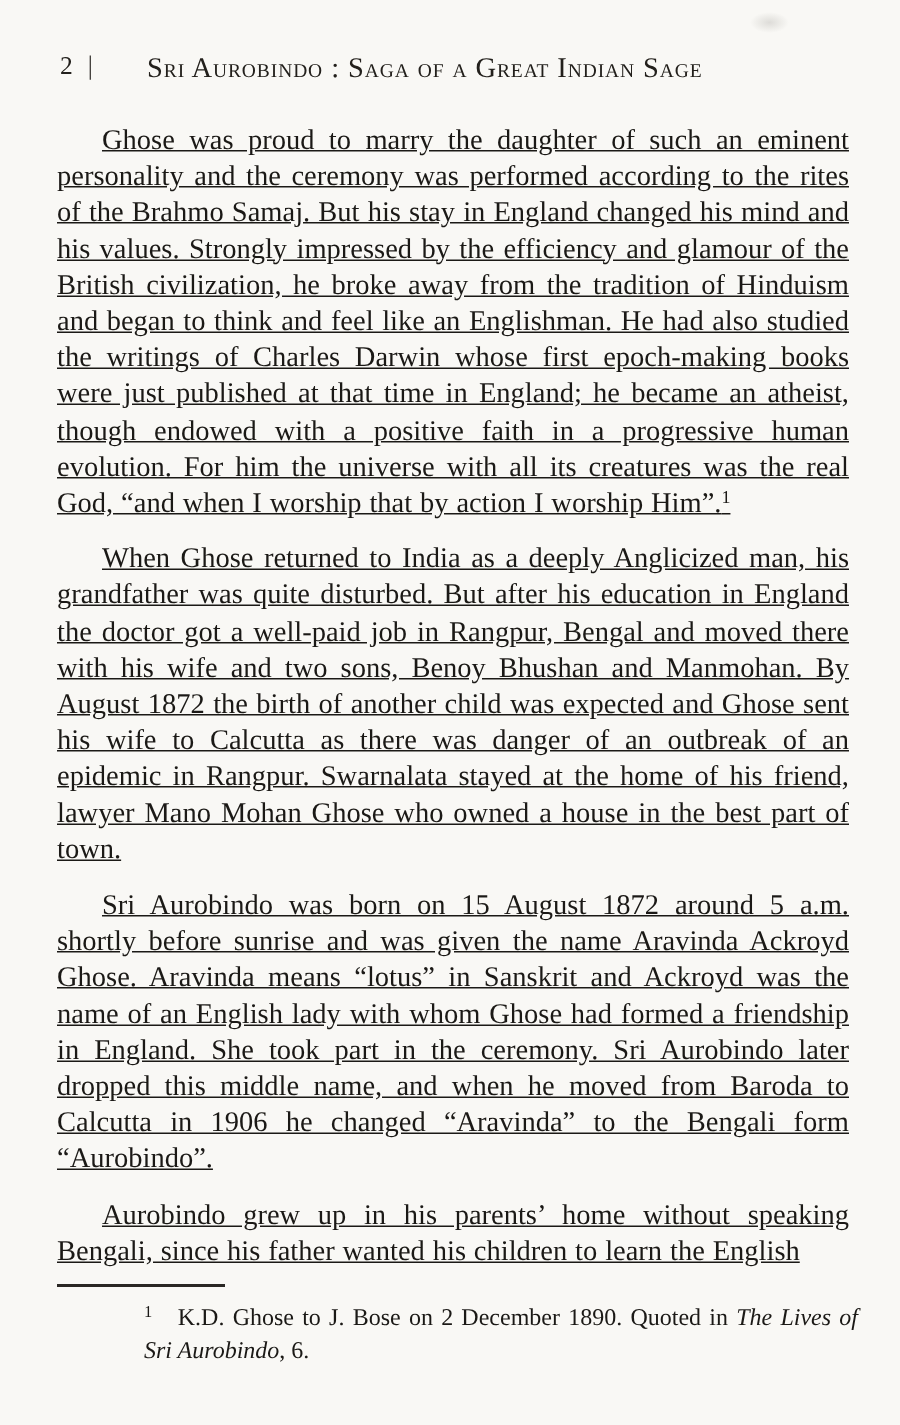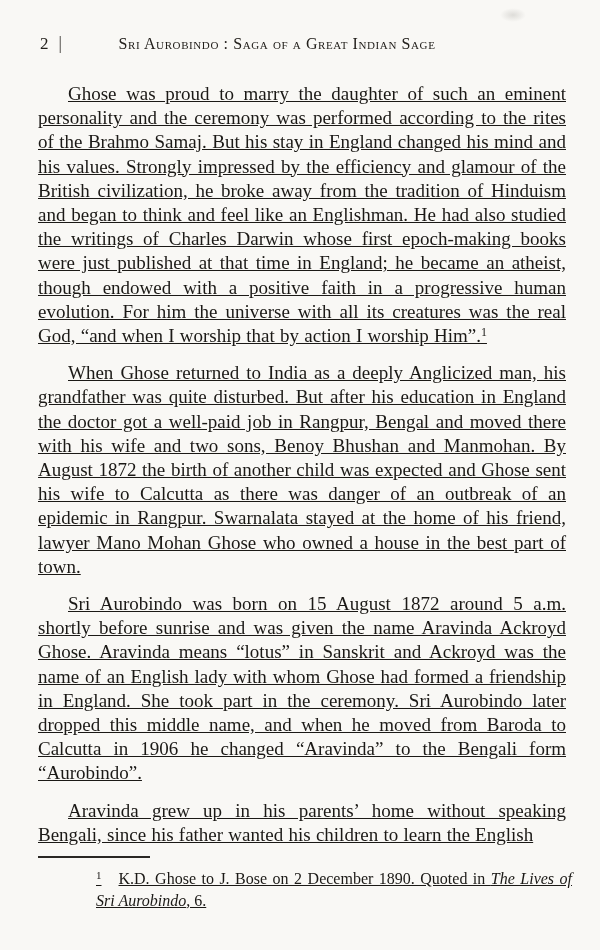--- a/index.html
+++ b/index.html
@@ -46,21 +46,21 @@
     margin-left: 9px;
     font-weight: 300;
     color: #3a3733;
     transform: scaleY(1.05);
   }
   .running-title {
     display: block;
     text-align: center;
     padding: 1px 110px 0 60px;
     font-variant: small-caps;
-    font-size: 16px;
+    font-size: 19px;
     letter-spacing: 0.6px;
     white-space: nowrap;
     color: #23201c;
   }
   .body-text p.para {
     margin: 0 0 13px 0;
     text-align: justify;
     text-indent: 30px;
     font-size: 19px;
     line-height: 24.2px;
@@ -83,21 +83,20 @@
     height: 0;
     border-top: 2px solid #2a2724;
     margin: 0 0 7px 0;
   }
   .footnote {
     margin: 0 0 16px 58px;
     width: 476px;
     font-size: 16px;
     line-height: 21.5px;
     text-align: justify;
-    text-decoration: underline;
   }
   .footnote sup.footnote-marker {
     font-size: 11px;
     vertical-align: 5px;
     margin-right: 17px;
   }
   .footnote em {
     font-style: italic;
   }
 </style>
@@ -110,21 +109,21 @@
 
   <header class="running-header">
     <span class="page-number-block"><span>2</span><span class="header-divider">|</span></span>
     <span class="running-title">Sri Aurobindo : Saga of a Great Indian Sage</span>
   </header>
 
   <main class="body-text">
     <p class="para"><span>Ghose was proud to marry the daughter of such an eminent personality and the ceremony was performed according to the rites of the Brahmo Samaj. But his stay in England changed his mind and his values. Strongly impressed by the efficiency and glamour of the British civilization, he broke away from the tradition of Hinduism and began to think and feel like an Englishman. He had also studied the writings of Charles Darwin whose first epoch-making books were just published at that time in England; he became an atheist, though endowed with a positive faith in a progressive human evolution. For him the universe with all its creatures was the real God, “and when I worship that by action I worship Him”.</span><sup class="footnote-ref">1</sup></p>
     <p class="para"><span>When Ghose returned to India as a deeply Anglicized man, his grandfather was quite disturbed. But after his education in England the doctor got a well-paid job in Rangpur, Bengal and moved there with his wife and two sons, Benoy Bhushan and Manmohan. By August 1872 the birth of another child was expected and Ghose sent his wife to Calcutta as there was danger of an outbreak of an epidemic in Rangpur. Swarnalata stayed at the home of his friend, lawyer Mano Mohan Ghose who owned a house in the best part of town.</span></p>
     <p class="para"><span>Sri Aurobindo was born on 15 August 1872 around 5 a.m. shortly before sunrise and was given the name Aravinda Ackroyd Ghose. Aravinda means “lotus” in Sanskrit and Ackroyd was the name of an English lady with whom Ghose had formed a friendship in England. She took part in the ceremony. Sri Aurobindo later dropped this middle name, and when he moved from Baroda to Calcutta in 1906 he changed “Aravinda” to the Bengali form “Aurobindo”.</span></p>
-    <p class="para"><span>Aravinda grew up in his parents’ home without speaking Bengali, since his father wanted his children to learn the English</span></p>
+    <p class="para"><span>Aurobindo grew up in his parents’ home without speaking Bengali, since his father wanted his children to learn the English</span></p>
   </main>
 
   <footer class="footnote-block">
     <div class="footnote-rule"></div>
     <p class="footnote"><sup class="footnote-marker">1</sup><span>K.D. Ghose to J. Bose on 2 December 1890. Quoted in </span><em>The Lives of Sri Aurobindo</em><span>, 6.</span></p>
   </footer>
 
 </div>
 
 </body></html>

